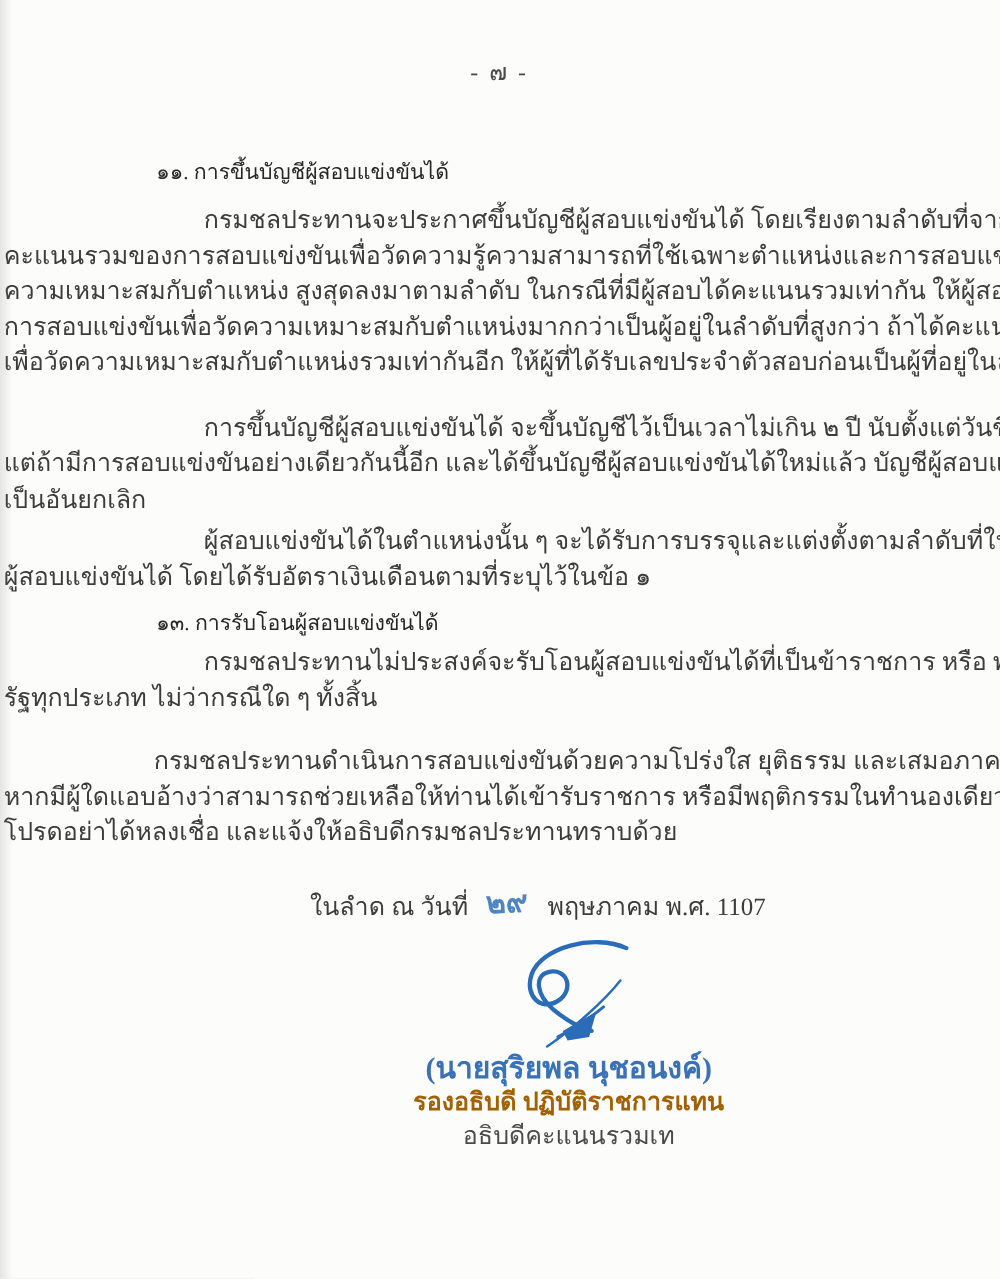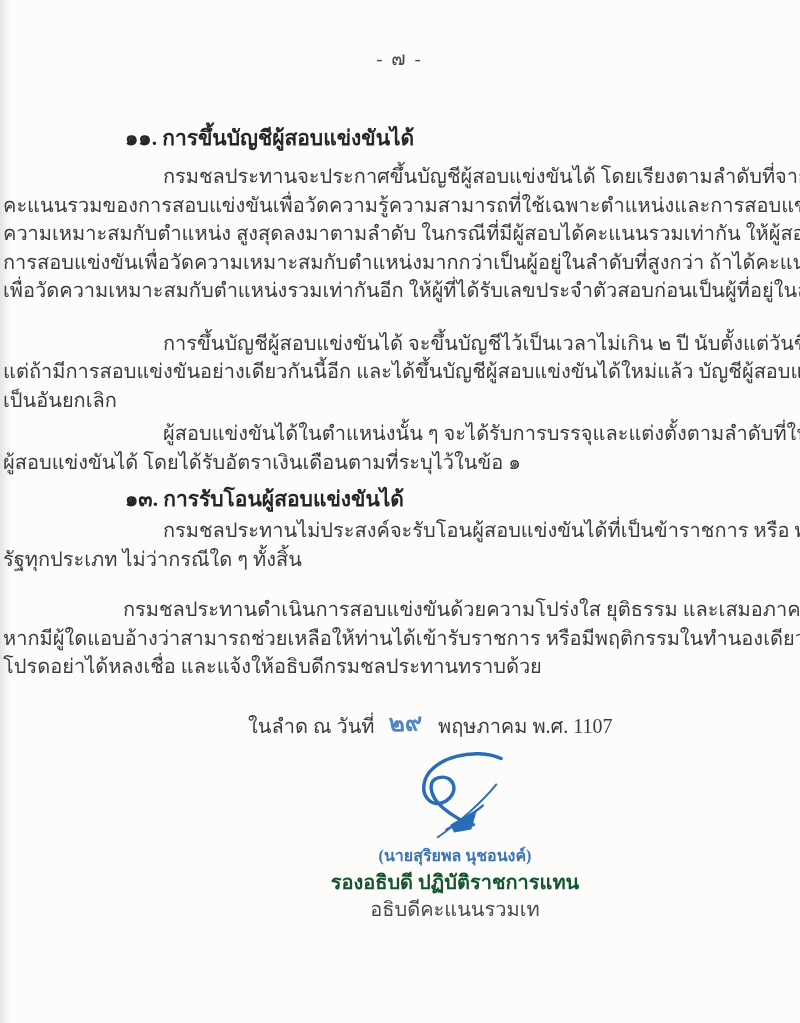--- a/index.html
+++ b/index.html
@@ -19,22 +19,22 @@
     background:linear-gradient(90deg,rgba(120,120,118,.18),rgba(120,120,118,0));
     pointer-events:none;
   }
   .page-number{
     text-align:center;
     font-size:19px;line-height:28px;
     color:#4a4a48;
     letter-spacing:2px;
   }
   .heading{
-    font-size:21px;line-height:30px;
-    font-weight:bold;color:#262626;
+    font-size:17px;line-height:30px;
+    font-weight:normal;color:#262626;
     margin-left:122px;
     white-space:nowrap;
   }
   .line{
     font-size:20px;line-height:28.5px;
     white-space:nowrap;
     color:#3c3c3c;
   }
   .para .line.first{ text-indent:160px; }
   .closing .line.first{ text-indent:120px; }
@@ -63,27 +63,27 @@
     font-weight:bold;
     transform:rotate(-3deg) translateY(-2px);
   }
   .sig-block{
     width:320px;
     margin:4px 0 0 292px;
     text-align:center;
   }
   .sig-mark{ display:block; margin:0 auto; }
   .sig-name{
-    font-size:16px;line-height:27px;
+    font-size:24px;line-height:27px;
     font-weight:bold;color:#3a72b8;
     white-space:nowrap;
   }
   .sig-title1{
     font-size:20px;line-height:27px;
-    font-weight:bold;color:#14532d;
+    font-weight:bold;color:#a16207;
     white-space:nowrap;
   }
   .sig-title2{
     font-size:20px;line-height:27px;
     color:#4a4a4a;
     white-space:nowrap;
   }
 </style>
 </head>
 <body>

